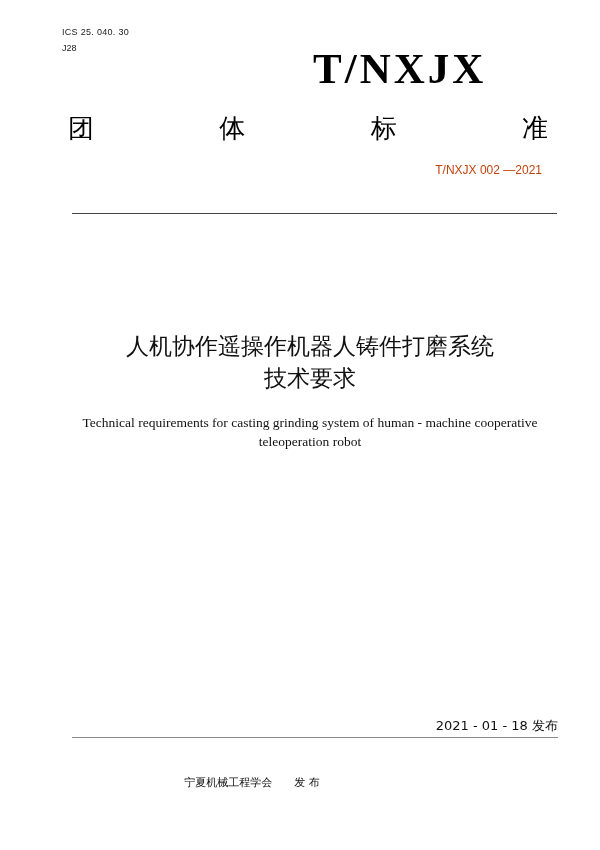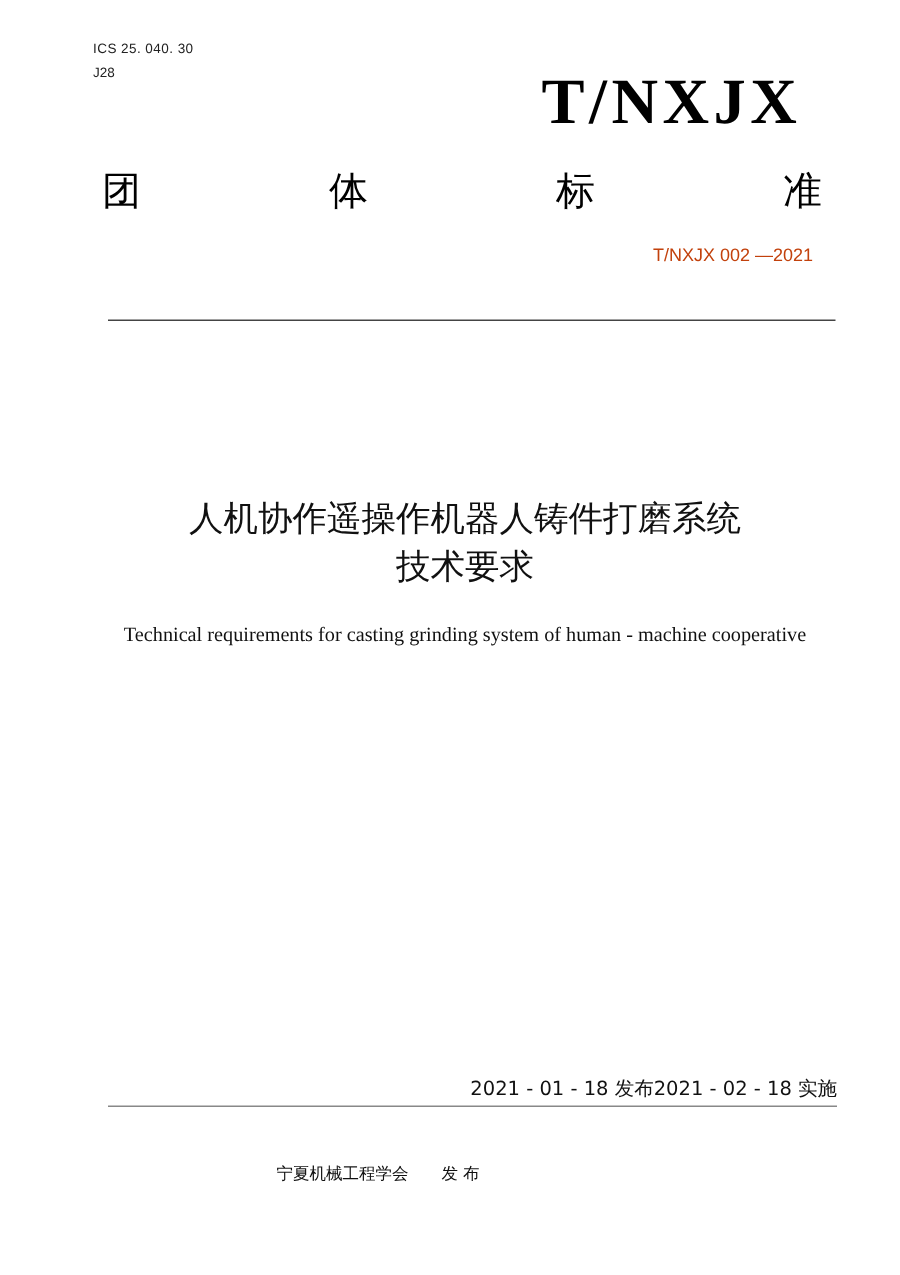--- a/index.html
+++ b/index.html
@@ -1,20 +1,20 @@
 <!DOCTYPE html>
 <html><head>
 <meta charset="utf-8">
 <style>
   html, body { margin:0; padding:0; background:#ffffff; }
   body { width:600px; height:850px; position:relative; overflow:hidden; color:#111; font-family:"DejaVu Sans", sans-serif; }
   .abs { position:absolute; }
   .ics { left:62px; top:27px; font-size:9px; letter-spacing:0.3px; font-family:"Liberation Sans", sans-serif; color:#222; }
   .ccs { left:62px; top:43px; font-size:9px; font-family:Liberation Sans, sans-serif; color:#222; }
-  .brand { left:313px; top:47px; font-size:43px; font-weight:bold; font-family:"Liberation Serif", serif; letter-spacing:3px; line-height:1; color:#000;margin-left:48px; }
+  .brand { left:313px; top:47px; font-size:43px; font-weight:bold; font-family:"Liberation Serif", serif; letter-spacing:3px; line-height:1; color:#000; }
   .stdtype { left:68px; top:115px; width:480px; display:flex; justify-content:space-between; font-size:26px; line-height:1; color:#000; }
   .stdno { right:58px; top:163px; font-size:12px; font-family:"Liberation Sans", sans-serif; color:#c2410c; }
   .rule1 { left:72px; top:213px; width:485px; height:1px; background:#444; }
   .title { left:0; top:330px; width:620px; text-align:center; font-size:23px; line-height:32px; color:#111; }
   .entitle { left:60px; top:413px; width:500px; text-align:center; font-family:Liberation Serif, serif; font-size:13.5px; line-height:19px; color:#111; }
   .date-row { left:72px; top:717px; width:486px; display:flex; justify-content:flex-end; font-size:13px; font-family:"DejaVu Sans", sans-serif; color:#111; }
   .rule2 { left:72px; top:737px; width:486px; height:1px; background:#888; }
   .publisher { left:0; top:775px; width:504px; text-align:center; font-size:11px; color:#111; }
   .publisher .gap { display:inline-block; width:22px; }
 </style>
@@ -37,24 +37,24 @@
 
 <div class="abs rule1"></div>
 
 <div class="abs title">
   <div>人机协作遥操作机器人铸件打磨系统</div>
   <div>技术要求</div>
 </div>
 
 <div class="abs entitle">
   <div>Technical requirements for casting grinding system of human - machine cooperative</div>
+  <div>teleoperation robot</div>
 </div>
 
 <div class="abs date-row">
   <span>2021 - 01 - 18 发布</span>
-  <span>2021 - 02 - 18 实施</span>
 </div>
 
 <div class="abs rule2"></div>
 
 <div class="abs publisher">
   <span>宁夏机械工程学会</span><span class="gap"></span><span>发 布</span>
 </div>
 
 </body></html>

